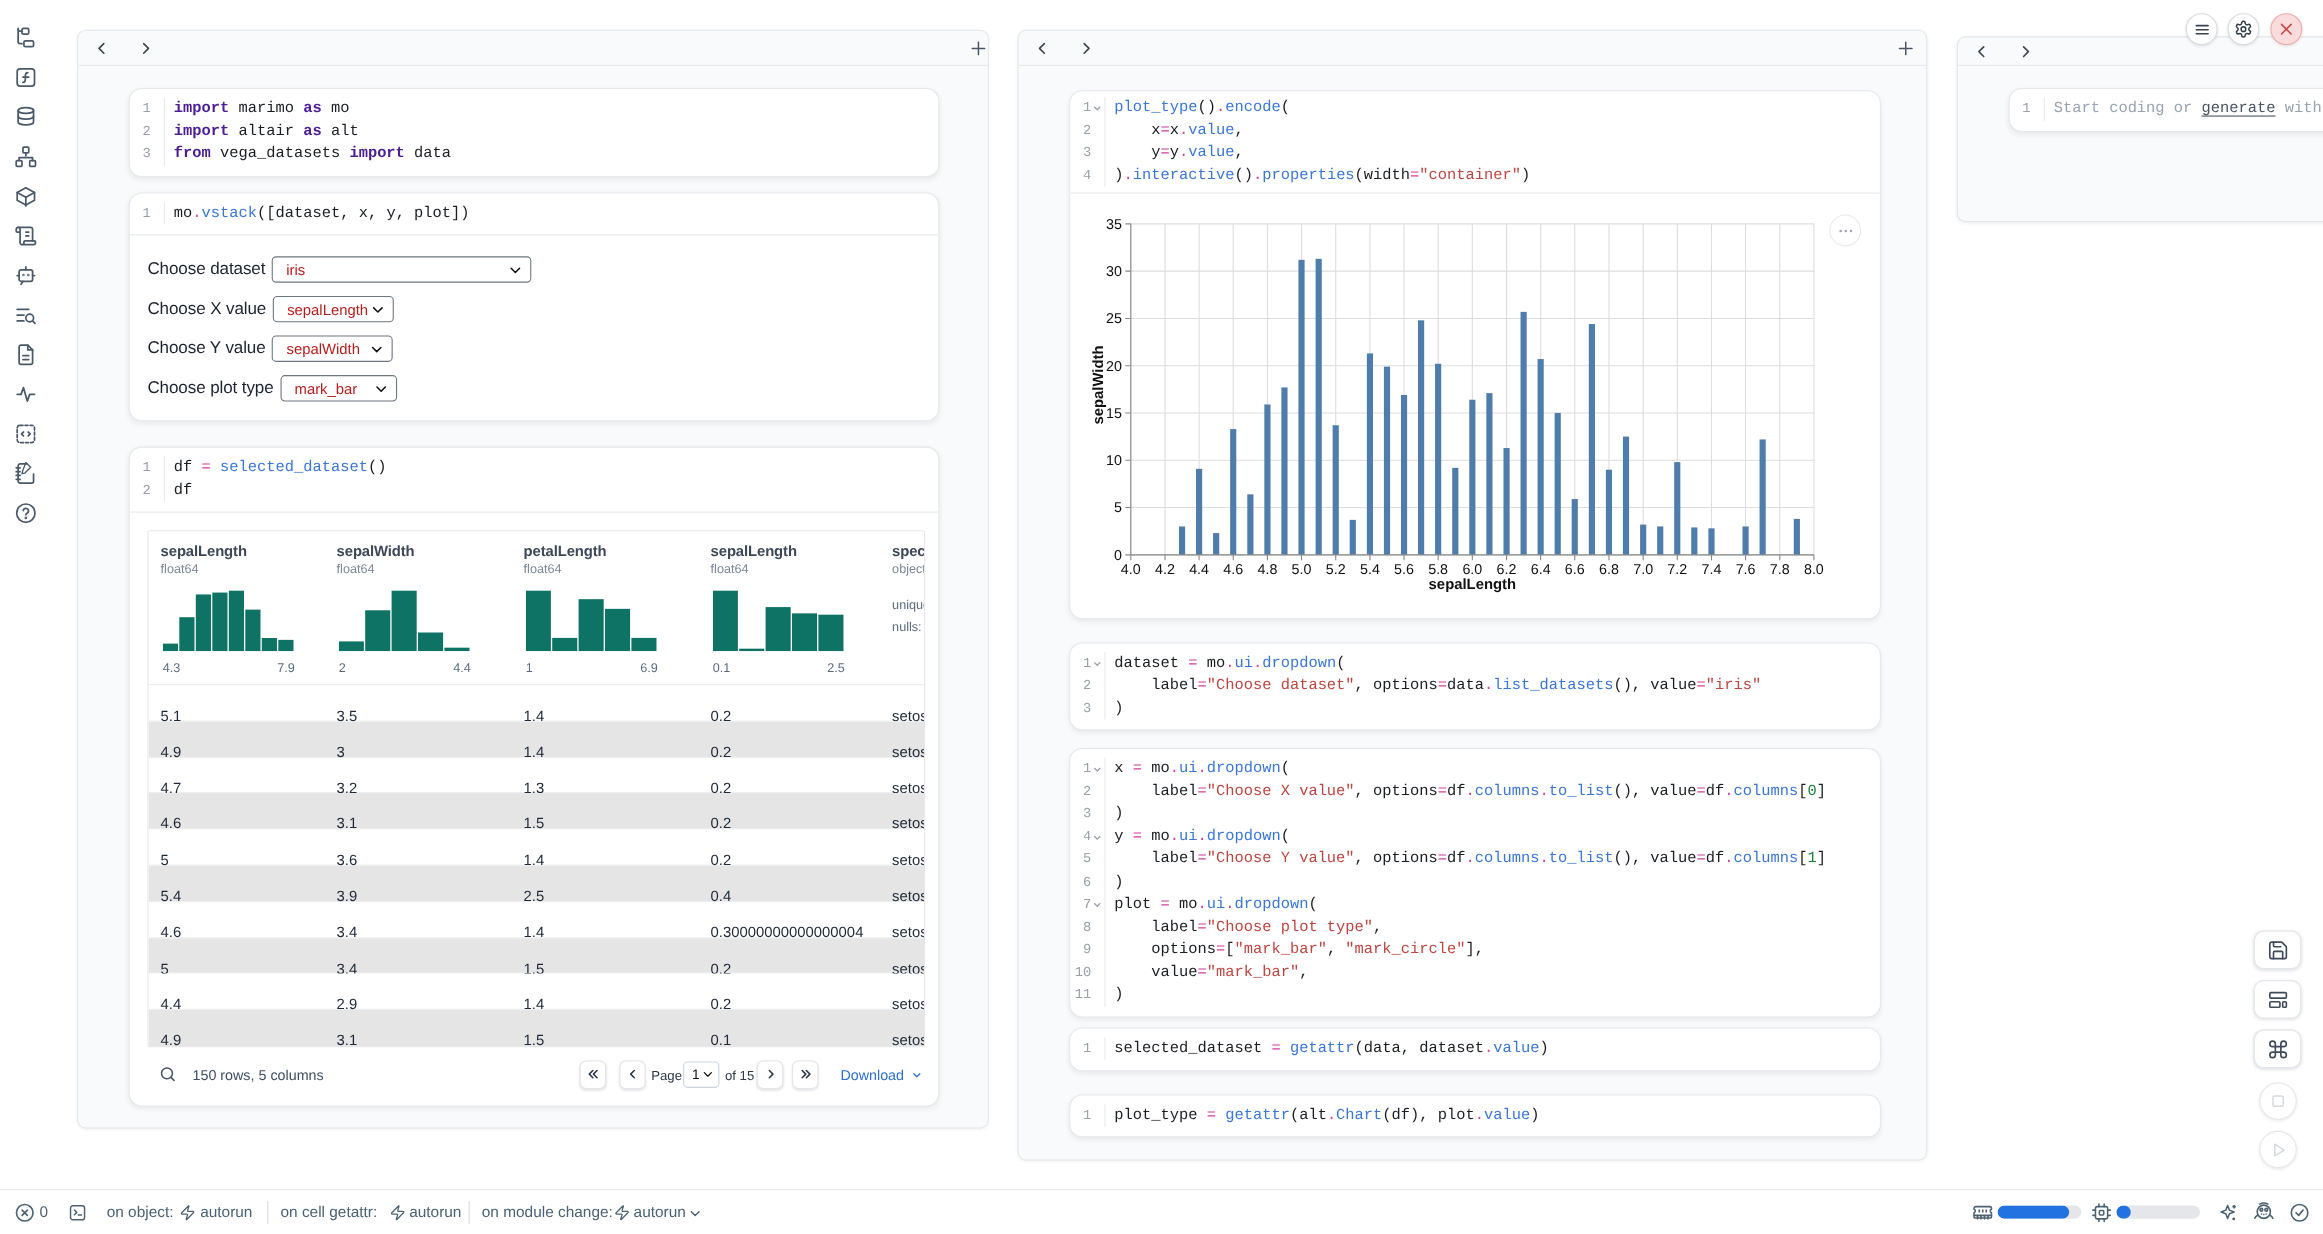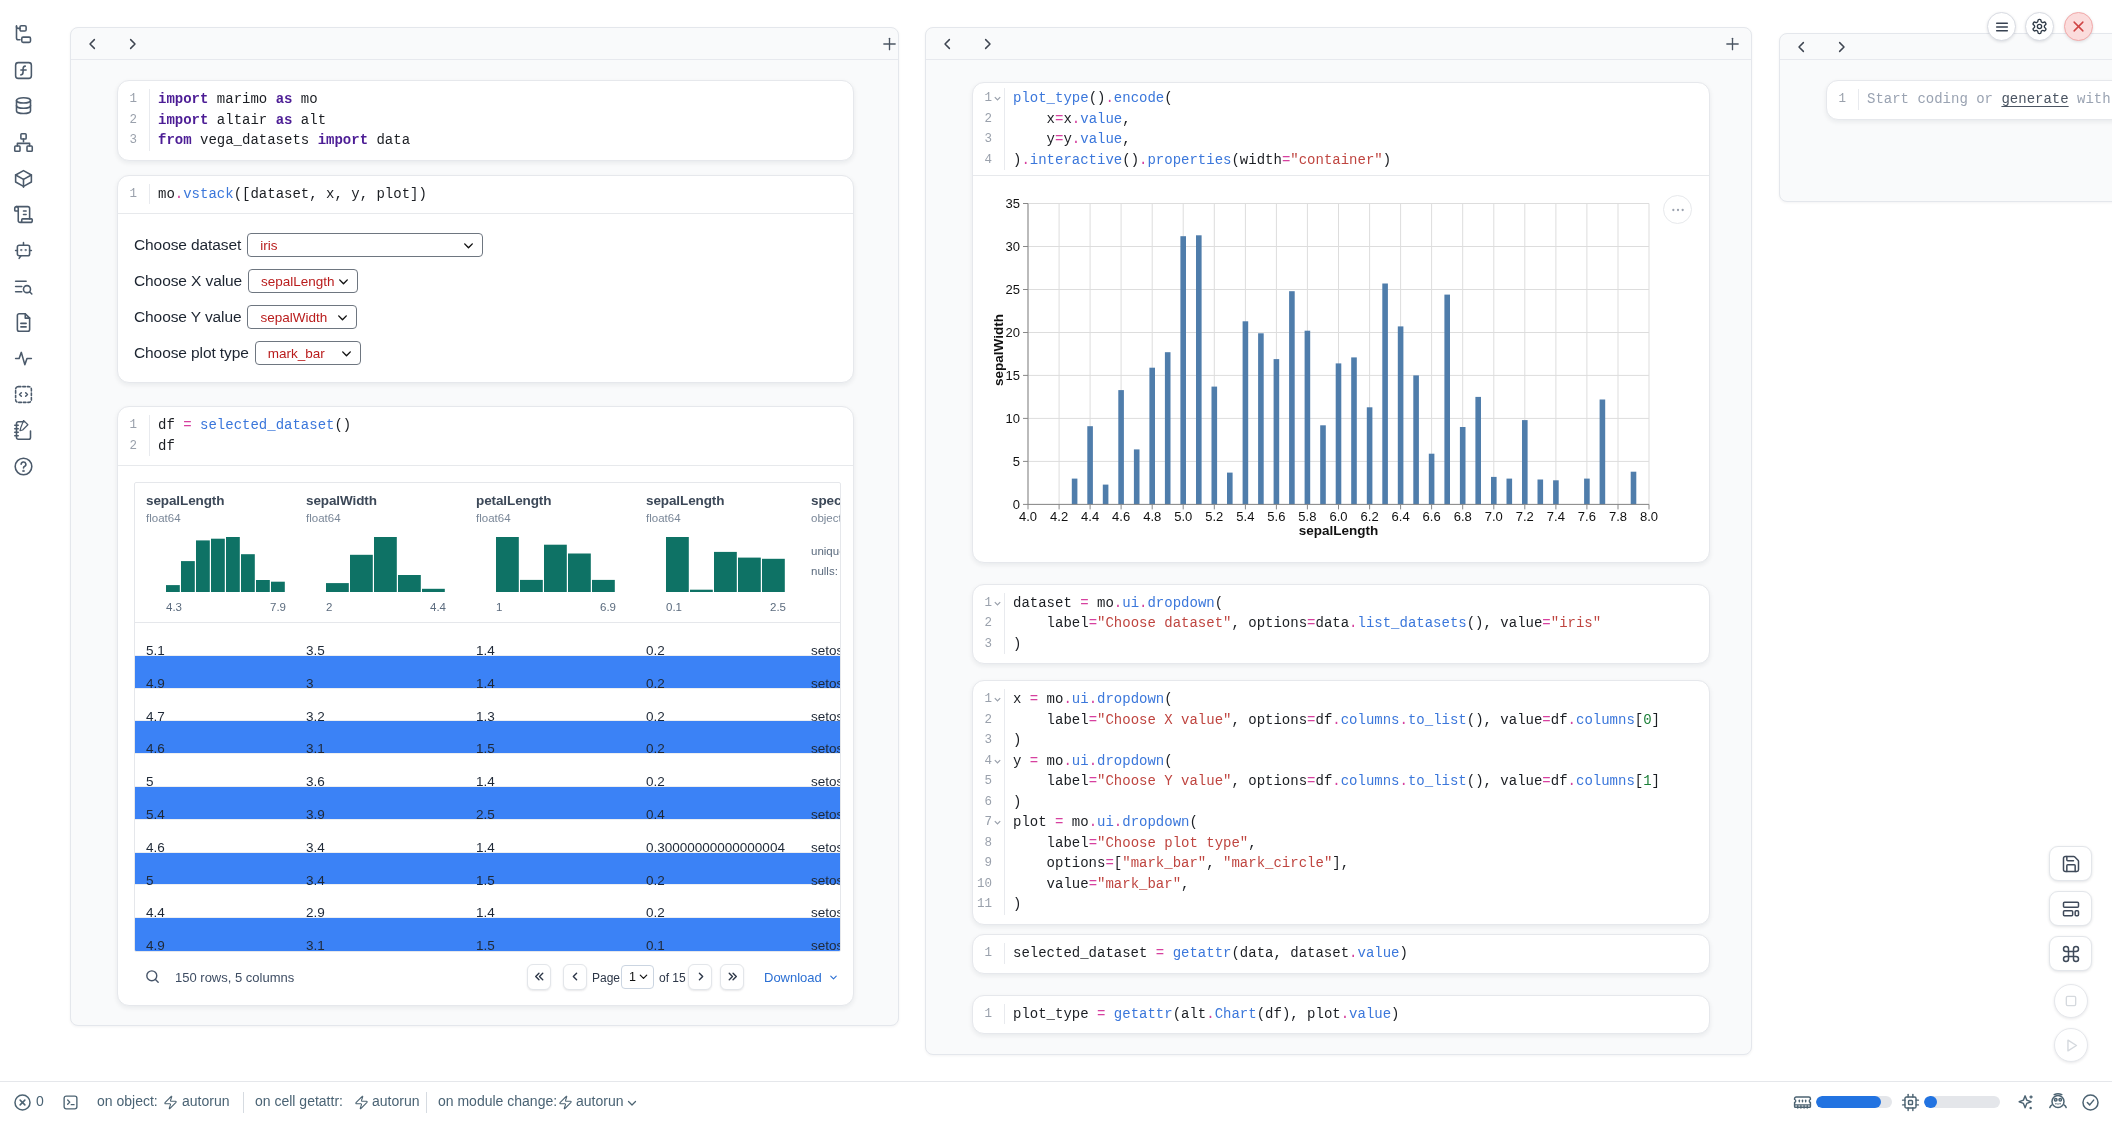--- a/index.html
+++ b/index.html
@@ -32,26 +32,26 @@
 .dlab{font-size:15.5px;color:#1c2430;margin-right:6px;letter-spacing:-0.1px}
 .sel{display:inline-flex;align-items:center;justify-content:space-between;height:24px;
   border:1px solid #6e7680;border-radius:4px;background:#fff;padding:0 7px 0 12px}
 .seltxt{font-size:13.5px;color:#b91c1c;font-weight:500}
 .selch{display:inline-flex}
 .tbl{position:relative;width:707px;border:1px solid #e5e7eb;border-radius:2px;overflow:hidden;background:#fff}
 .thead{position:relative;height:140px;border-bottom:1px solid #e5e7eb}
 .th{position:absolute;top:0;height:140px;padding:10px 0 0 11px;overflow:hidden}
 .hname{font-size:13.5px;font-weight:bold;color:#3c4858;letter-spacing:-0.1px}
 .htype{font-size:11.5px;color:#7a8798;margin-top:4px}
-.hist{position:relative;width:120px;margin-top:8px;margin-left:20px}
+.hist{position:relative;width:120px;margin-top:8px;margin-left:2px}
 .hlab{display:flex;justify-content:space-between;font-size:11.5px;color:#5b6b7e;margin-top:5px}
 .huni{font-size:11.5px;color:#5b6b7e;margin-top:17px;line-height:20px}
 .tr{position:relative;height:32.8px;border-bottom:1px solid #eceef1;background:#fff}
 .tr:last-child{border-bottom:none}
-.tr.zeb{background:#3b82f6}
+.tr.zeb{background:#e5e5e5}
 .td{position:absolute;top:12px;height:32.8px;line-height:32.8px;padding-left:11px;
   font-size:13.5px;color:#1f2937;overflow:hidden;white-space:nowrap}
 .tfoot{position:relative;height:53px}
 .tfinfo{position:absolute;left:41px;top:18px;font-size:13px;color:#3e4d63}
 .tftext{position:absolute;top:19px;font-size:12px;color:#2d3748}
 .pgb{position:absolute;top:12px;width:24px;height:26px;background:#fff;border:1px solid #e3e6ea;
   border-radius:6px;box-shadow:0 1px 2px rgba(16,24,40,.1);display:inline-flex;align-items:center;justify-content:center}
 .psel{position:absolute;left:487px;top:13px;width:33px;height:24px;border:1px solid #cbd5e1;border-radius:4px;
   background:#fff;padding:0 4px 0 7px;font-size:12.5px;color:#111;display:inline-flex;align-items:center;justify-content:space-between}
 .dl{position:absolute;left:630px;top:18px;font-size:13px;color:#2b6fd3;display:inline-flex;align-items:center}

